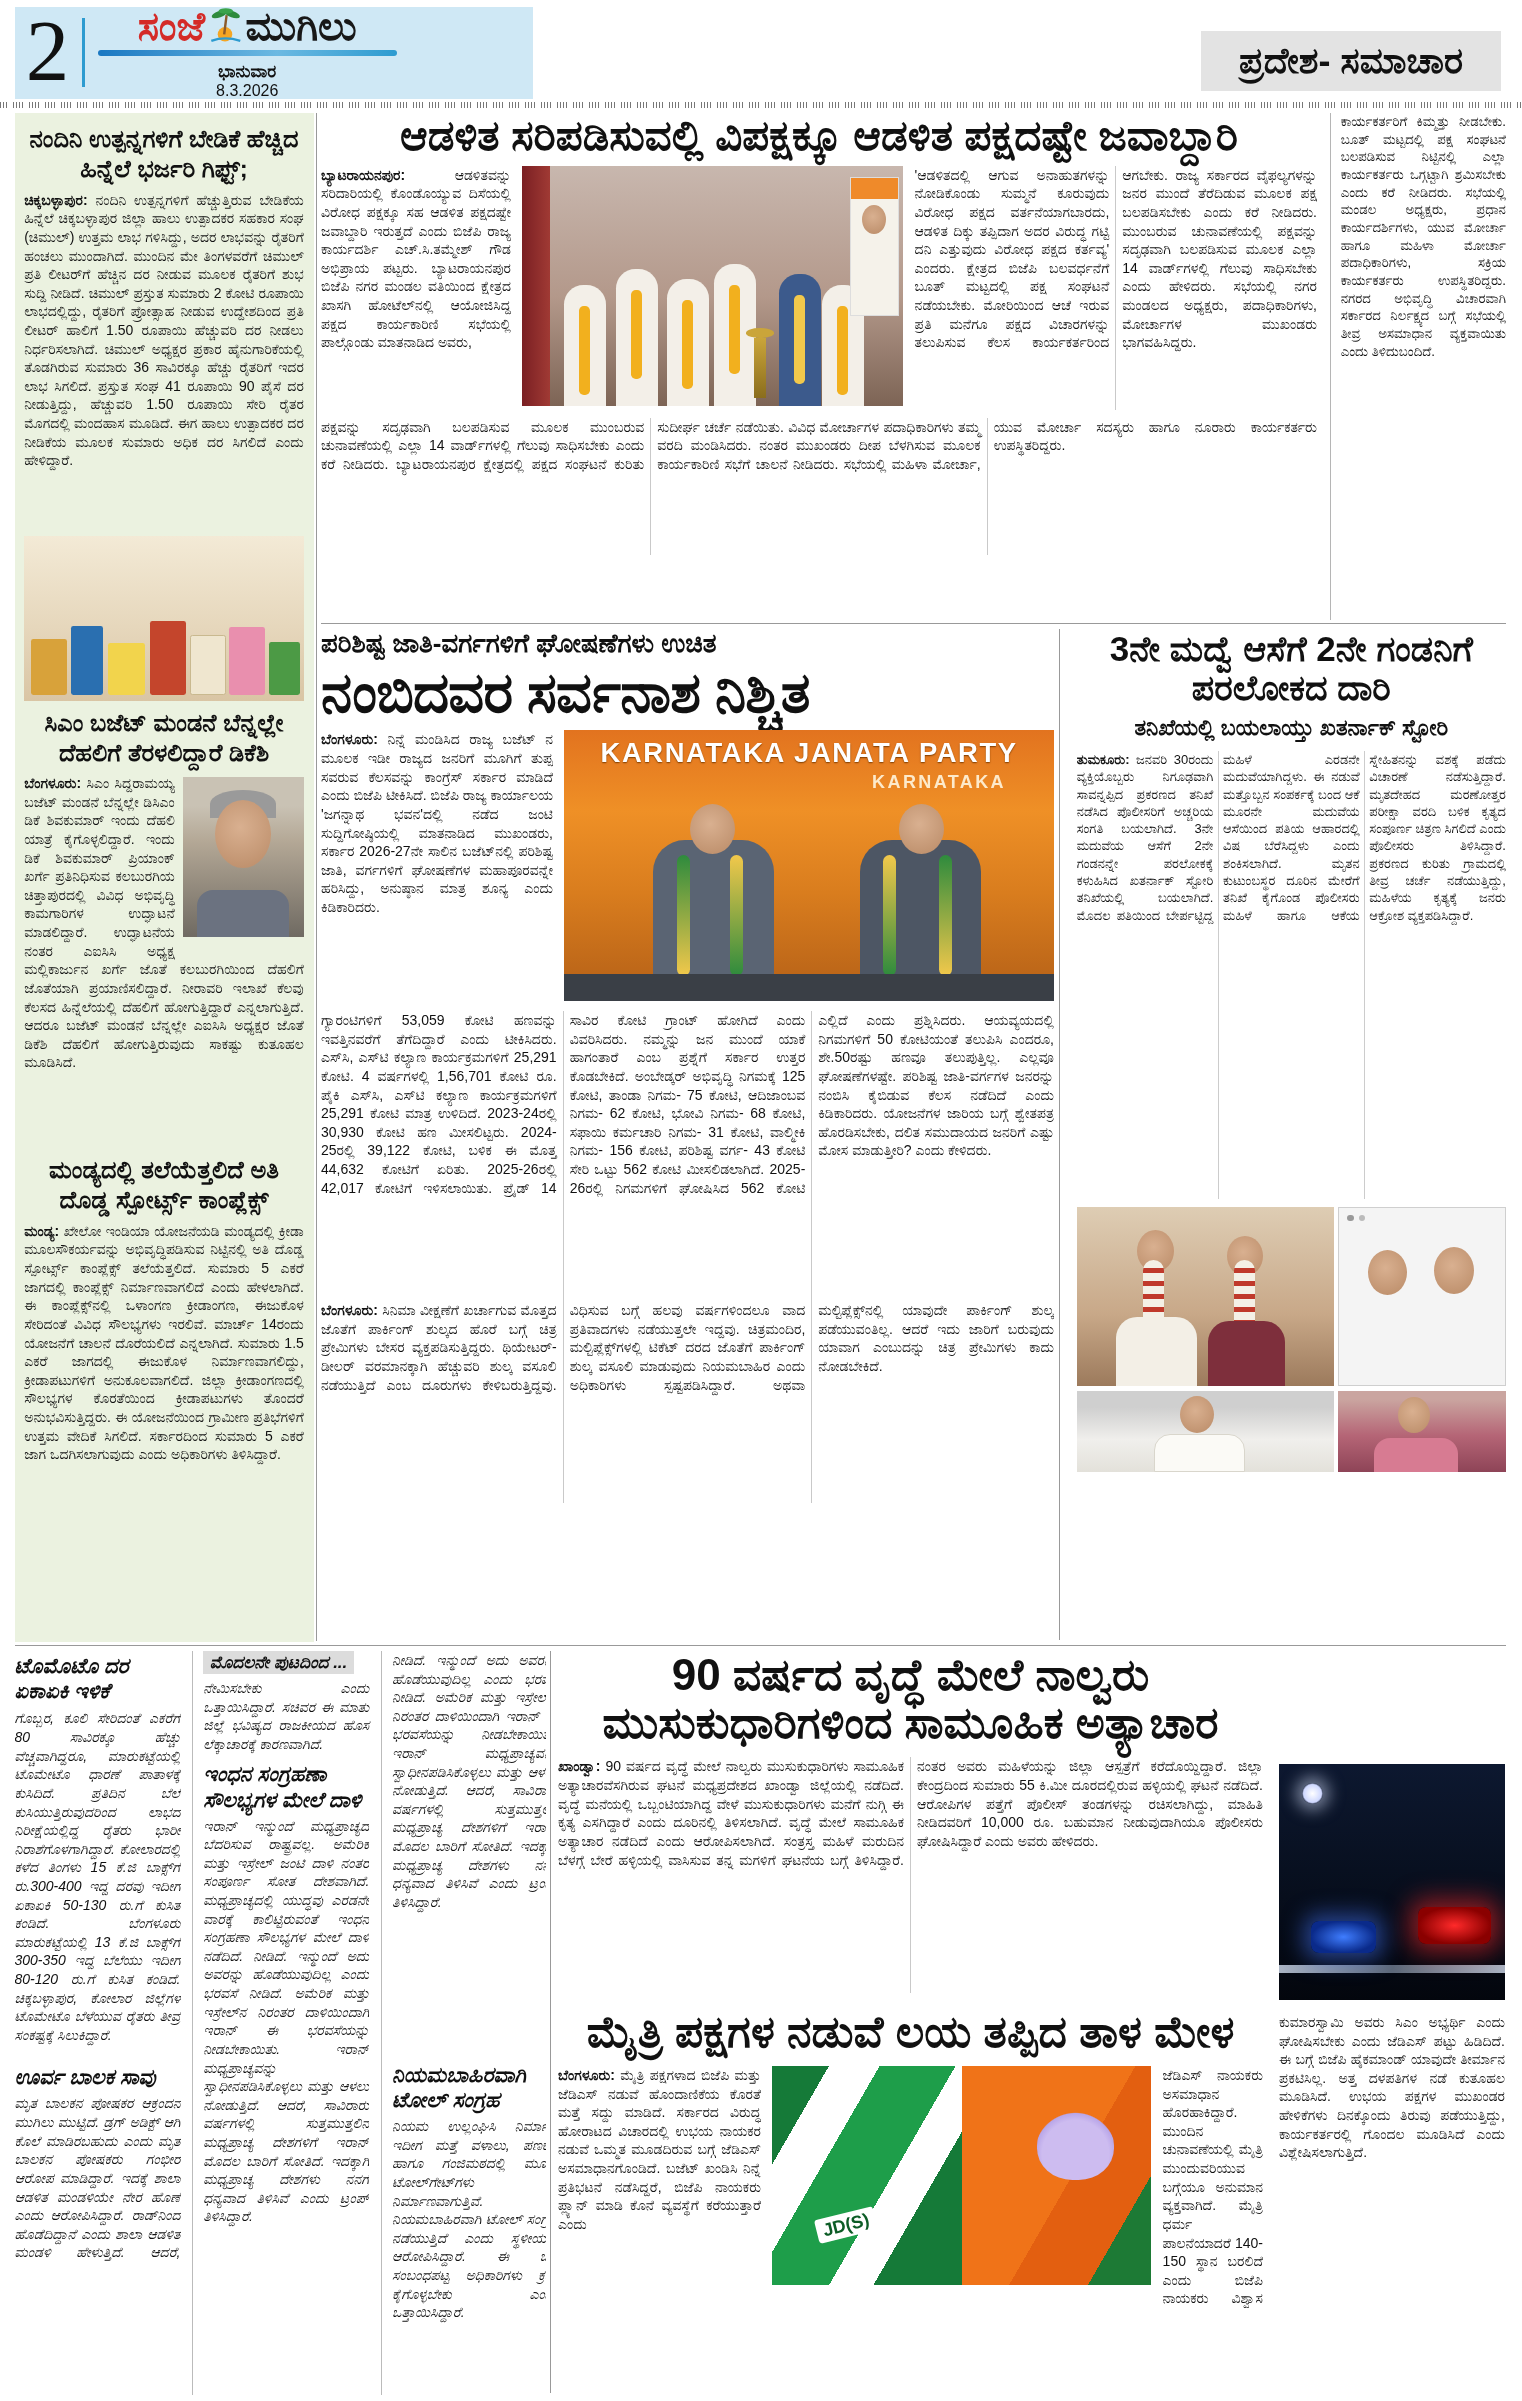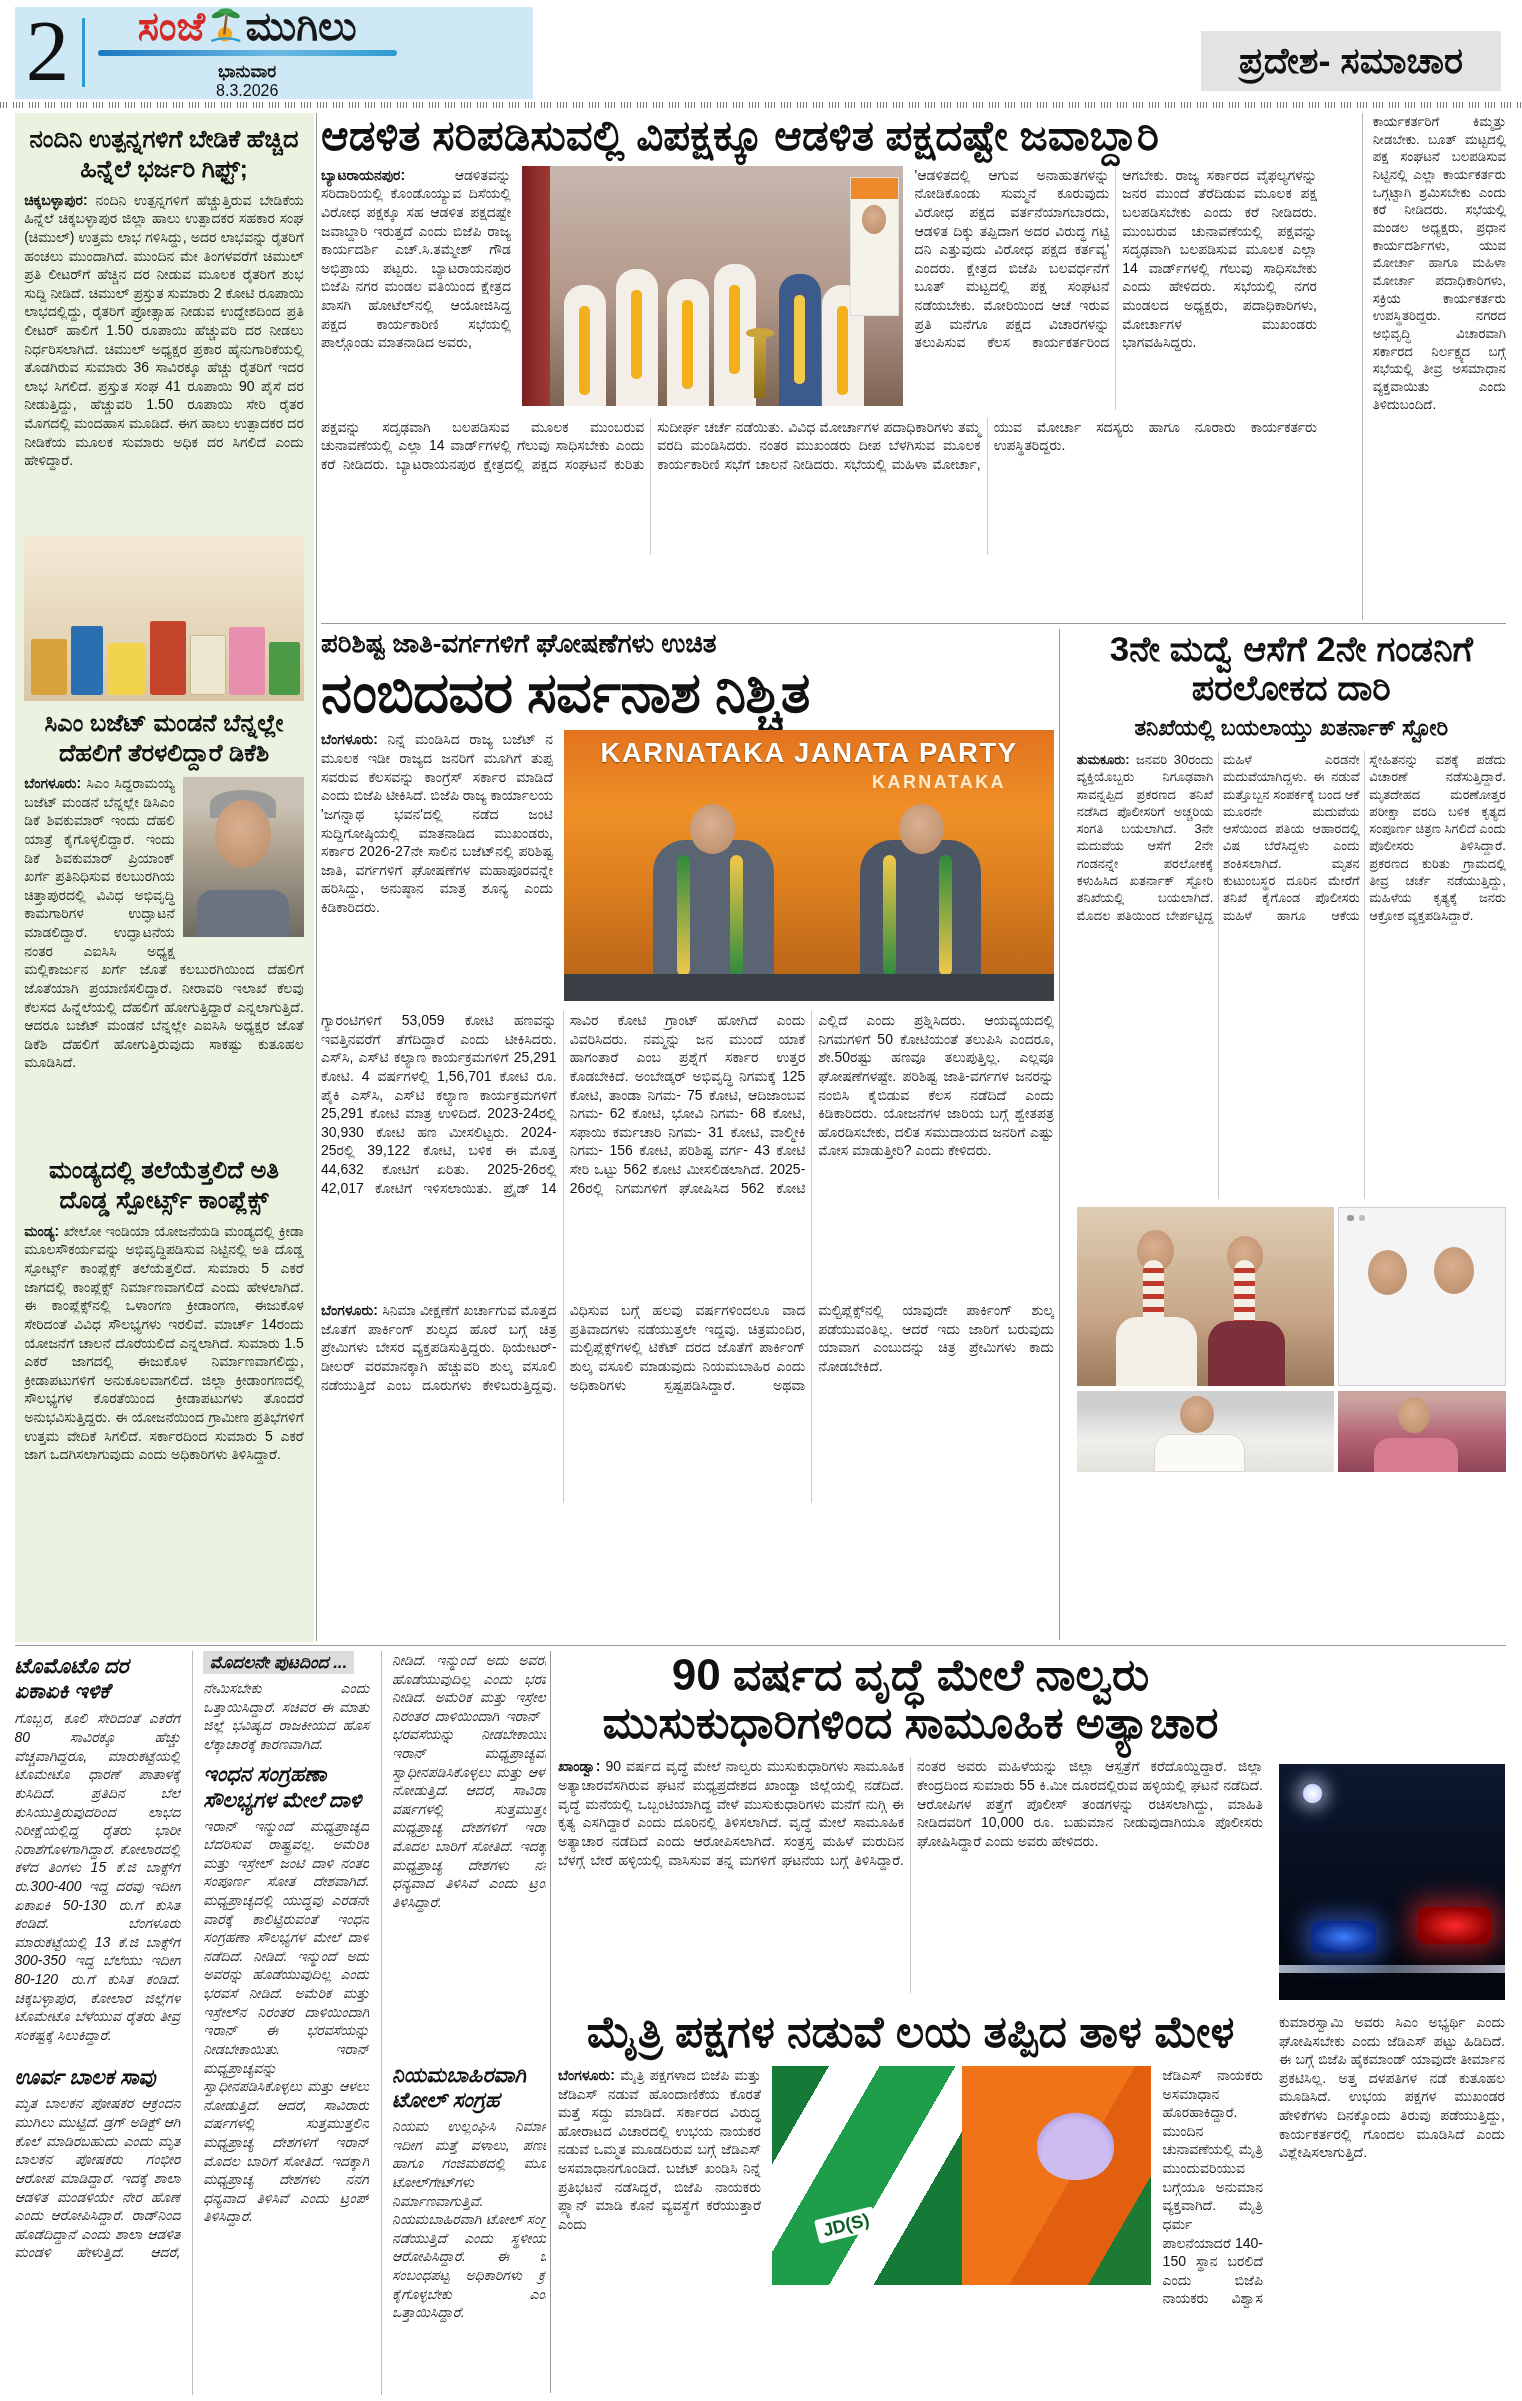--- a/index.html
+++ b/index.html
@@ -44,22 +44,22 @@
   .dks-photo{float:right;width:121px;height:160px;margin:3.2px 0 4.8px 8px;
              background:linear-gradient(180deg,#c9c2b4 18%,#b4a896 40%,#6f6a62);}
   .face{position:absolute;border-radius:50%;background:radial-gradient(circle at 45% 40%,#d9b090,#b98a66);}
   .hair{position:absolute;border-radius:50% 50% 0 0;background:#8d8d8d;}
   .dks-body{height:378px;}
   .sports-body{height:452px;}
   
   .top-article{position:absolute;left:321px;top:113px;width:1185px;height:507px;
                display:grid;grid-template-columns:1fr 176px;grid-template-rows:auto auto 1fr;
                column-gap:13px;overflow:hidden;}
-  .top-head{grid-column:1;font-size:42px;font-weight:700;line-height:1.1;text-align:left;padding-bottom:6.5px;}
-  .top-rightcol{grid-column:2;grid-row:1/4;border-left:0.8px solid #b5b5b5;padding-left:9.7px;font-size:13.3px;margin-left:32px;}
+  .top-head{grid-column:1;font-size:42px;font-weight:700;line-height:1.1;text-align:center;padding-bottom:6.5px;}
+  .top-rightcol{grid-column:2;grid-row:1/4;border-left:0.8px solid #b5b5b5;padding-left:9.7px;font-size:13.3px;}
   .top-mid{grid-column:1;grid-row:2;display:flex;gap:11.3px;height:244px;overflow:hidden;}
   .tm-col{width:190px;flex:none;}
   .lamp-photo{width:381px;height:240px;flex:none;background:linear-gradient(180deg,#c8b7ae 0%,#b3988a 55%,#7d6455 100%);}
   .curtain{position:absolute;left:0;top:0;width:27.4px;height:100%;background:linear-gradient(90deg,#7a1f23,#a03a34);}
   .person{position:absolute;bottom:0;width:42px;height:121px;border-radius:19.4px 19.4px 0 0;background:#f3efe8;}
   .sash{position:absolute;top:21px;left:14.5px;width:11.3px;height:89px;background:#f2b01e;border-radius:4.8px;}
   .lamp{position:absolute;bottom:8px;left:232px;width:11.3px;height:60px;background:linear-gradient(180deg,#caa53a,#8a6d1d);}
   .lamp:before{content:"";position:absolute;top:-9.7px;left:-8px;width:27.4px;height:9.7px;background:#caa53a;border-radius:50%;}
   .poster{position:absolute;right:4.8px;top:11.3px;width:47px;height:137px;background:#f5f2ea;border:0.8px solid #ddd;}
   .poster-band{position:absolute;left:0;top:0;width:100%;height:21px;background:#ef8a2a;}

